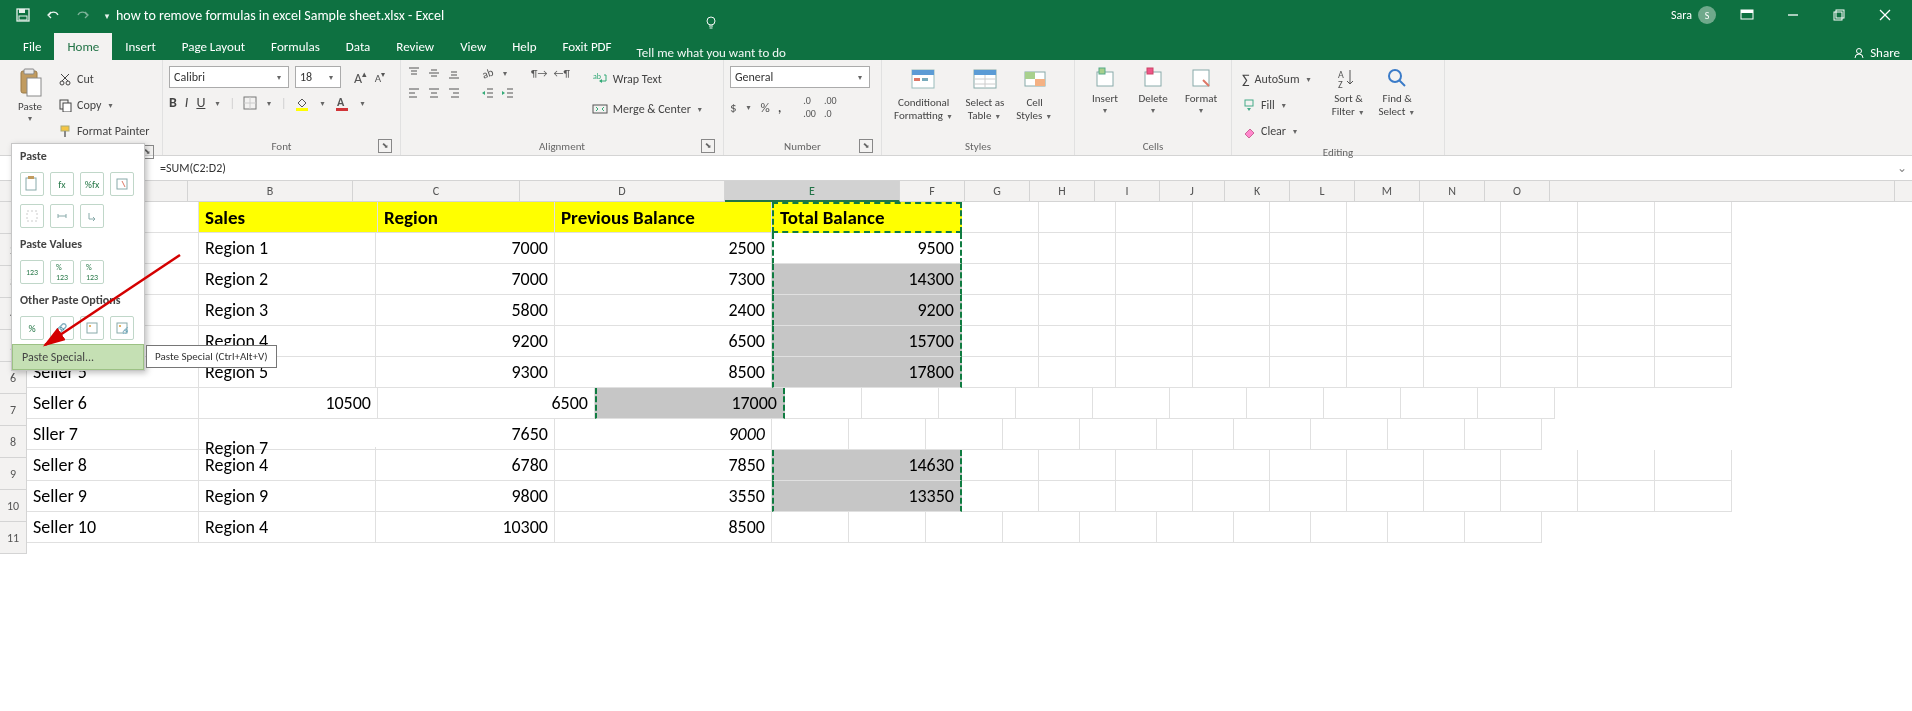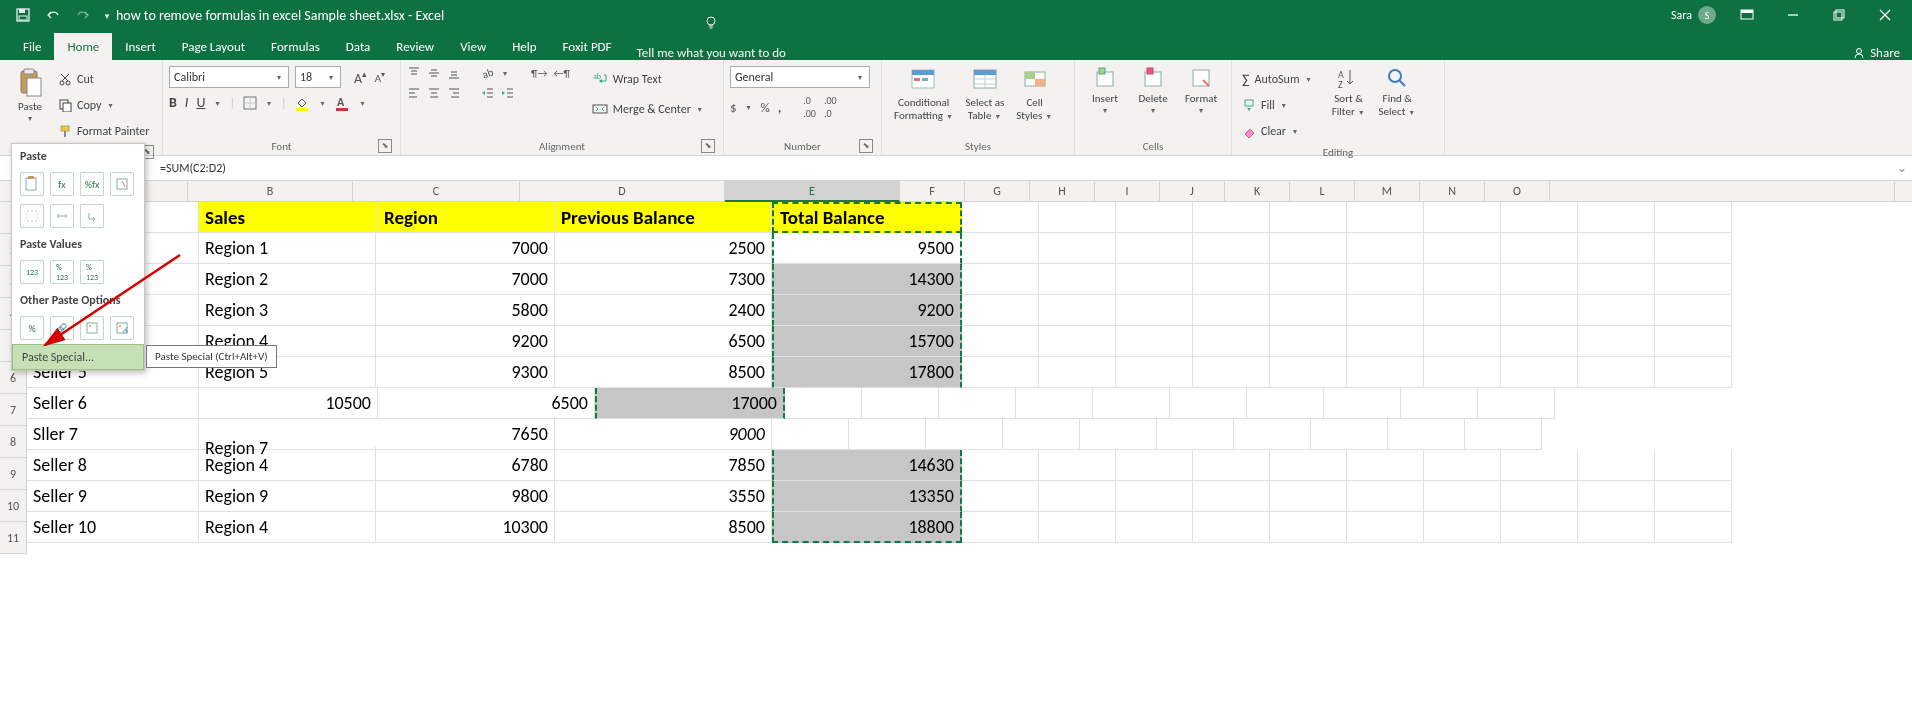--- a/index.html
+++ b/index.html
@@ -708,21 +708,20 @@
         <div class="cell" style="width: 64px;"></div>
         <div class="cell" style="width: 64px;"></div>
         <div class="cell" style="width: 64px;"></div>
         <div class="cell" style="width: 64px;"></div>
       </div>
       <div class="crow">
         <div class="cell" style="width: 159px;">Seller 10</div>
         <div class="cell" style="width: 164px;">Region 4</div>
         <div class="cell num" style="width: 166px;">10300</div>
         <div class="cell num" style="width: 204px;">8500</div>
-        <div class="cell num sel" style="width: 174px; border-left: 2px dashed rgb(16, 124, 65); border-right: 2px dashed rgb(16, 124, 65); border-bottom: 2px dashed rgb(16, 124, 65);">18800</div>
         <div class="cell" style="width: 64px;"></div>
         <div class="cell" style="width: 64px;"></div>
         <div class="cell" style="width: 64px;"></div>
         <div class="cell" style="width: 64px;"></div>
         <div class="cell" style="width: 64px;"></div>
         <div class="cell" style="width: 64px;"></div>
         <div class="cell" style="width: 64px;"></div>
         <div class="cell" style="width: 64px;"></div>
         <div class="cell" style="width: 64px;"></div>
         <div class="cell" style="width: 64px;"></div>

